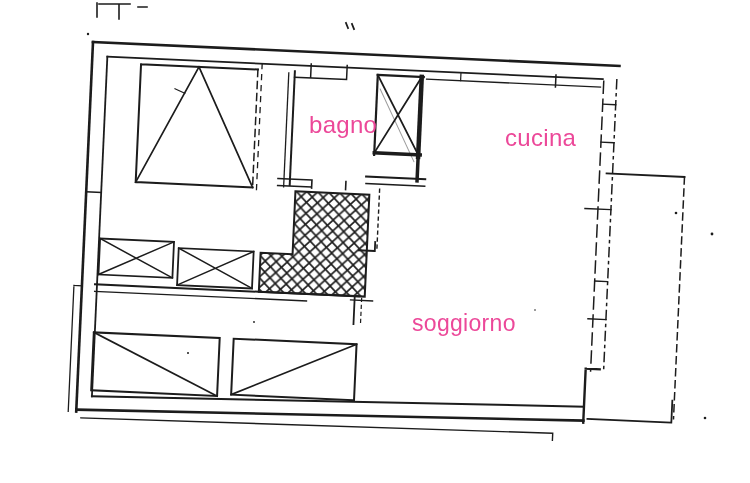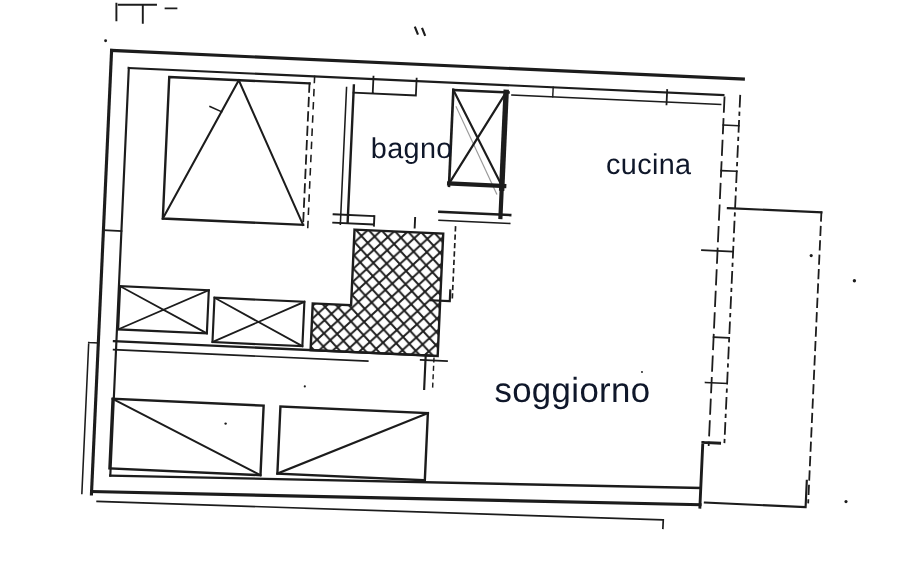--- a/index.html
+++ b/index.html
@@ -1,23 +1,23 @@
 <!DOCTYPE html>
 <html><head>
 <meta charset="utf-8">
 <style>
   html,body{margin:0;padding:0;background:#ffffff;}
   #stage{position:relative;width:750px;height:483px;background:#ffffff;overflow:hidden;
          font-family:"Liberation Sans",sans-serif;}
   #plan-svg{position:absolute;left:0;top:0;}
-  .room-label{position:absolute;color:#0f172a;white-space:nowrap;
+  .room-label{position:absolute;color:#ec4899;white-space:nowrap;
               font-family:"Liberation Sans",sans-serif;letter-spacing:.3px;}
   #lbl-bagno{left:309px;top:111px;font-size:24px;}
   #lbl-cucina{left:461px;top:124px;font-size:24px;margin-left:44px;}
-  #lbl-soggiorno{left:412px;top:310px;font-size:29px;}
+  #lbl-soggiorno{left:412px;top:310px;font-size:23px;}
 </style>
 </head>
 <body>
 
 <div id="stage">
 
   <svg id="plan-svg" width="750" height="483" viewBox="0 0 750 483" xmlns="http://www.w3.org/2000/svg">
     <defs>
       <pattern id="xhatch" width="11" height="11" patternUnits="userSpaceOnUse">
         <path d="M-1,-1 L12,12 M12,-1 L-1,12" stroke="#1c1c1c" stroke-width="1.6" fill="none"></path>

